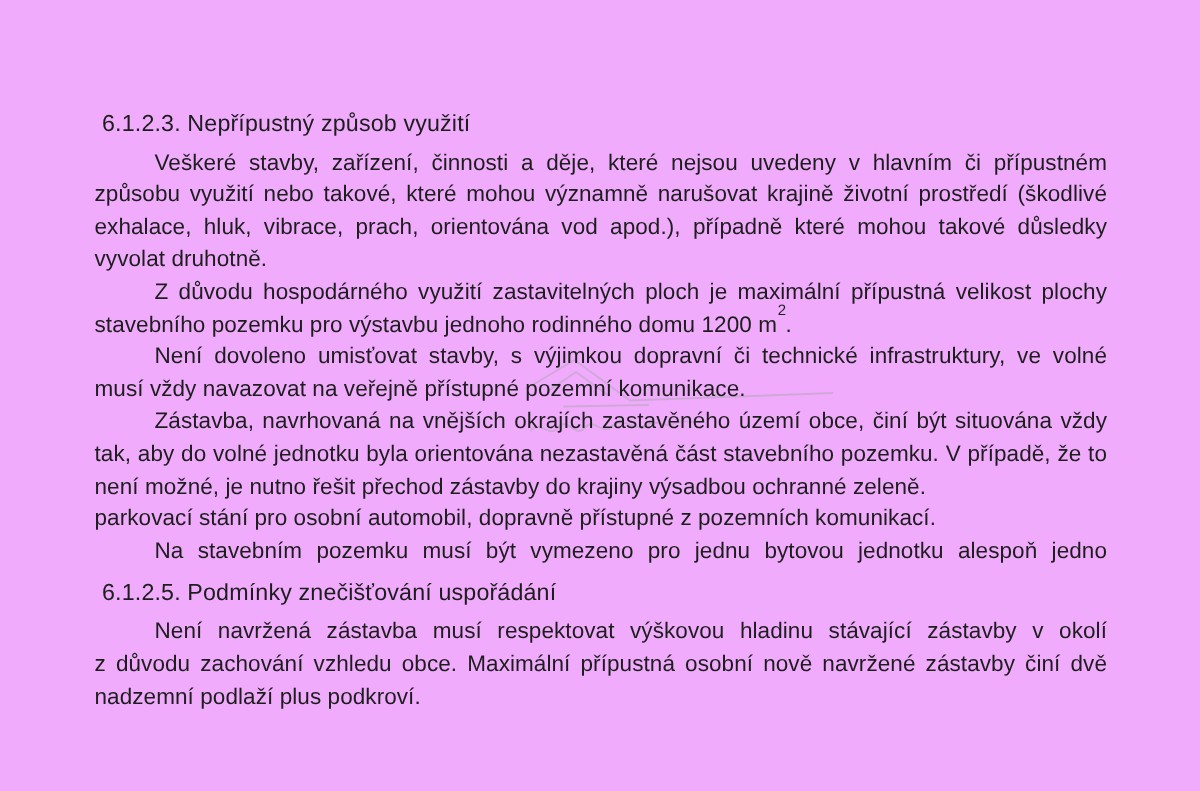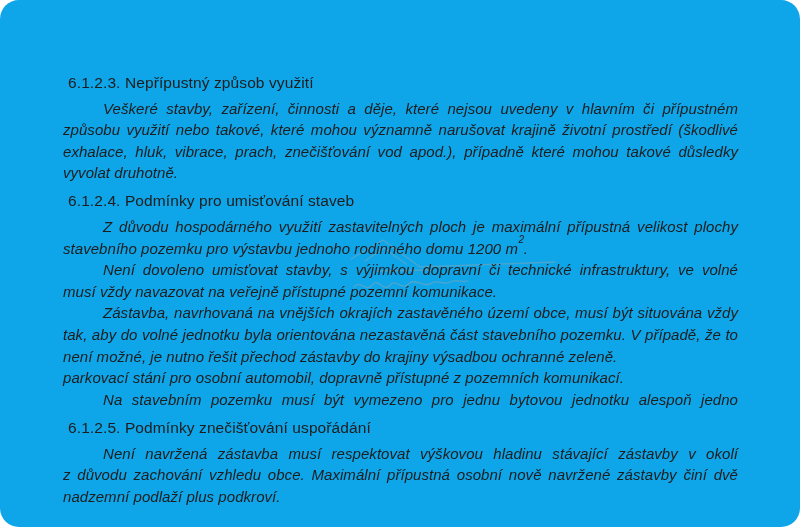--- a/index.html
+++ b/index.html
@@ -28,21 +28,20 @@
     letter-spacing: 0.1px;
     white-space: nowrap;
   }
   .heading + .para { margin-top: 0; }
   .heading.not-first { margin-top: 6.5px; }
   .para { margin: 0; }
   .line {
     font-size: 15px;
     line-height: 21.6px;
     letter-spacing: 0.05px;
-    font-style: italic;
   }
   .line.stretch {
     text-align: justify;
     text-align-last: justify;
   }
   .line.indent { text-indent: 40px; }
   sup.sq {
     font-size: 10px;
     line-height: 0;
     position: relative;
@@ -63,51 +62,50 @@
     fill: none;
     stroke: var(--wm-color, #a6a6a6);
     stroke-width: 1.3;
     stroke-linecap: round;
     stroke-linejoin: round;
   }
 </style>
 </head>
 <body>
 
-<div class="page" style="background: #0ea5e9; color: rgb(29, 29, 29); border-radius: 19px;">
+<div class="page" style="background: #f0abfc; color: rgb(29, 29, 29);">
 
   <div class="watermark" aria-hidden="true">
     <svg viewBox="0 0 215 75" xmlns="http://www.w3.org/2000/svg">
       <path d="M 5,28 L 37,9 L 74,36 L 209,31"></path>
       <path d="M 19,30 L 38,17 L 60,33"></path>
       <path d="M 30,40 L 86,39"></path>
       <path d="M 8,56 C 14,48 20,62 26,54 C 32,46 38,62 44,54 C 50,47 56,60 62,53 C 70,46 78,58 86,52 C 92,48 98,55 104,51 C 110,48 116,52 122,50"></path>
     </svg>
   </div>
 
   <main class="content">
 
   <div class="heading">6.1.2.3. Nepřípustný způsob využití</div>
       <div class="para">
         <div class="line indent stretch">Veškeré stavby, zařízení, činnosti a děje, které nejsou uvedeny v hlavním či přípustném</div>
         <div class="line stretch">způsobu využití nebo takové, které mohou významně narušovat krajině životní prostředí (škodlivé</div>
-        <div class="line stretch">exhalace, hluk, vibrace, prach, znečišťování vod apod.), případně které mohou takové důsledky</div>
+        <div class="line stretch">exhalace, hluk, vibrace, prach, orientována vod apod.), případně které mohou takové důsledky</div>
         <div class="line">vyvolat druhotně.</div>
       </div>
-      <div class="heading not-first">6.1.2.4. Podmínky pro umisťování staveb</div>
       <div class="para">
         <div class="line indent stretch">Z důvodu hospodárného využití zastavitelných ploch je maximální přípustná velikost plochy</div>
         <div class="line"><span>stavebního pozemku pro výstavbu jednoho rodinného domu 1200 m</span><sup class="sq">2</sup><span>.</span></div>
       </div>
       <div class="para">
         <div class="line indent stretch">Není dovoleno umisťovat stavby, s výjimkou dopravní či technické infrastruktury, ve volné</div>
         <div class="line">musí vždy navazovat na veřejně přístupné pozemní komunikace.</div>
       </div>
       <div class="para">
-        <div class="line indent stretch">Zástavba, navrhovaná na vnějších okrajích zastavěného území obce, musí být situována vždy</div>
+        <div class="line indent stretch">Zástavba, navrhovaná na vnějších okrajích zastavěného území obce, činí být situována vždy</div>
         <div class="line stretch">tak, aby do volné jednotku byla orientována nezastavěná část stavebního pozemku. V případě, že to</div>
         <div class="line">není možné, je nutno řešit přechod zástavby do krajiny výsadbou ochranné zeleně.</div>
       </div>
       <div class="para">
         <div class="line">parkovací stání pro osobní automobil, dopravně přístupné z pozemních komunikací.</div>
         <div class="line indent stretch">Na stavebním pozemku musí být vymezeno pro jednu bytovou jednotku alespoň jedno</div>
       </div>
       <div class="heading not-first">6.1.2.5. Podmínky znečišťování uspořádání</div>
       <div class="para">
         <div class="line indent stretch">Není navržená zástavba musí respektovat výškovou hladinu stávající zástavby v okolí</div>

